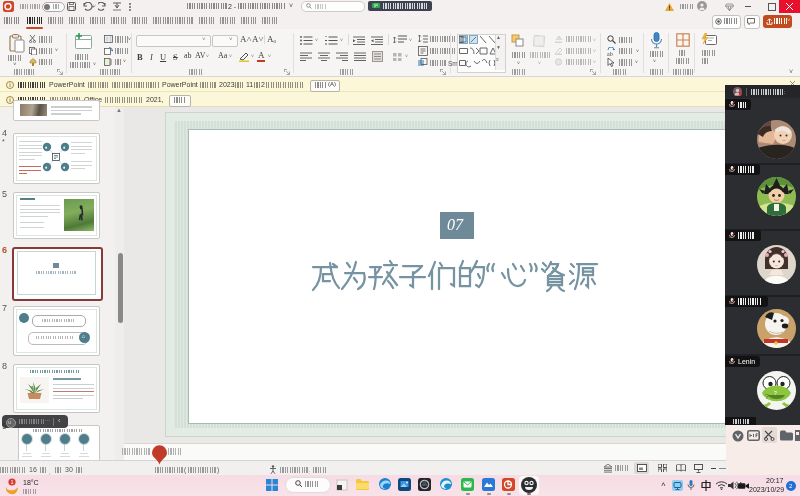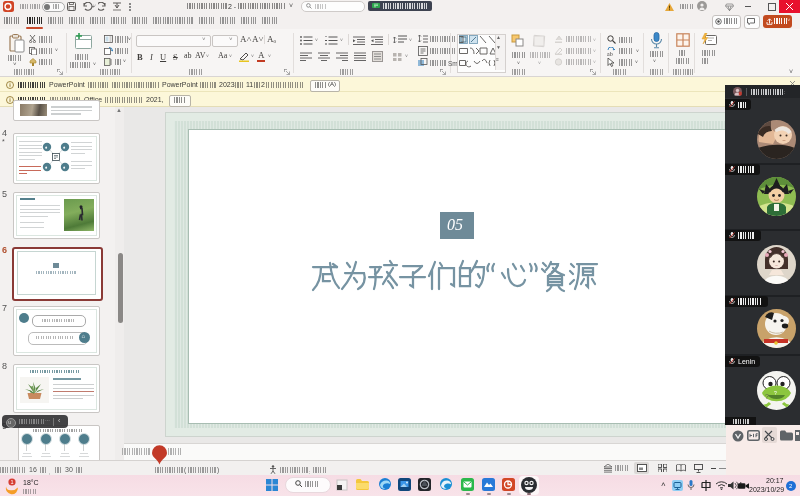--- a/index.html
+++ b/index.html
@@ -570,21 +570,21 @@
 </div>
 
 <div class="a" style="left:124px;top:107px;width:676px;height:336px;background:#e9e8e7"></div>
 <div id="slide">
 <div class="a" style="left:165px;top:112px;width:588px;height:325px;background:#e2ebe4;border:1px solid #cdd4ce;box-sizing:border-box"></div>
 <div class="a" style="left:174px;top:121px;width:570px;height:307px;background:#d2e0d7"></div>
 <div class="a" style="left:174px;top:121px;width:570px;height:307px;background:repeating-linear-gradient(90deg,rgba(255,255,255,.3) 0 1px,rgba(0,0,0,0) 1px 3px)"></div>
 <div class="a" style="left:188px;top:129px;width:542px;height:293px;background:#fff;border:1px solid #a8bdb2"></div>
 
 <div class="a" style="left:440px;top:212px;width:34px;height:27px;background:#6e8a98"></div>
-<span class="a" style="left:447px;top:216px;font-size:16px;font-style:italic;color:#fff;font-family:'Liberation Serif',serif">05</span>
+<span class="a" style="left:447px;top:216px;font-size:16px;font-style:italic;color:#fff;font-family:'Liberation Serif',serif">07</span>
 
 <svg class="a" style="left:305px;top:258px" width="300" height="38" viewBox="0 0 300 38">
 <g fill="none" stroke="#7693a2" stroke-width="2.25" stroke-linecap="round">
 
 <g transform="translate(6,3)">
 <path d="M2,6 H26"></path>
             <path d="M10,6 C10,16 7,24 2,29"></path>
             <path d="M12,13 H21"></path>
             <path d="M12,13 V20 H19"></path>
             <path d="M19,2 C20,12 23,22 28,27"></path>

